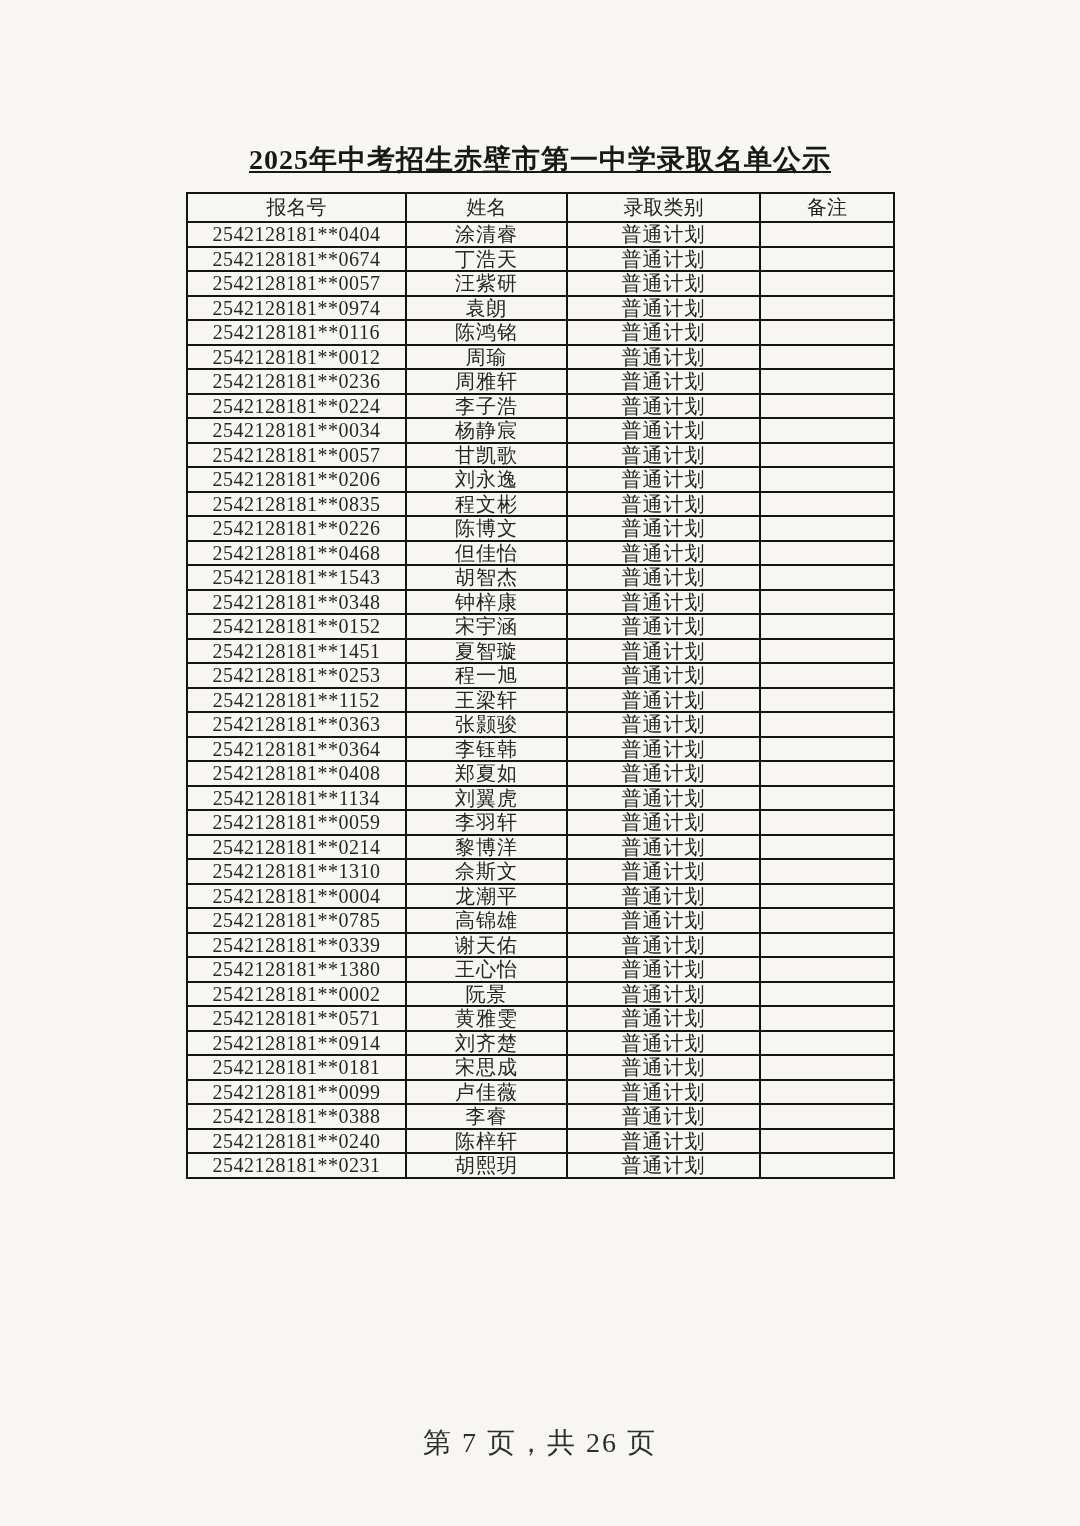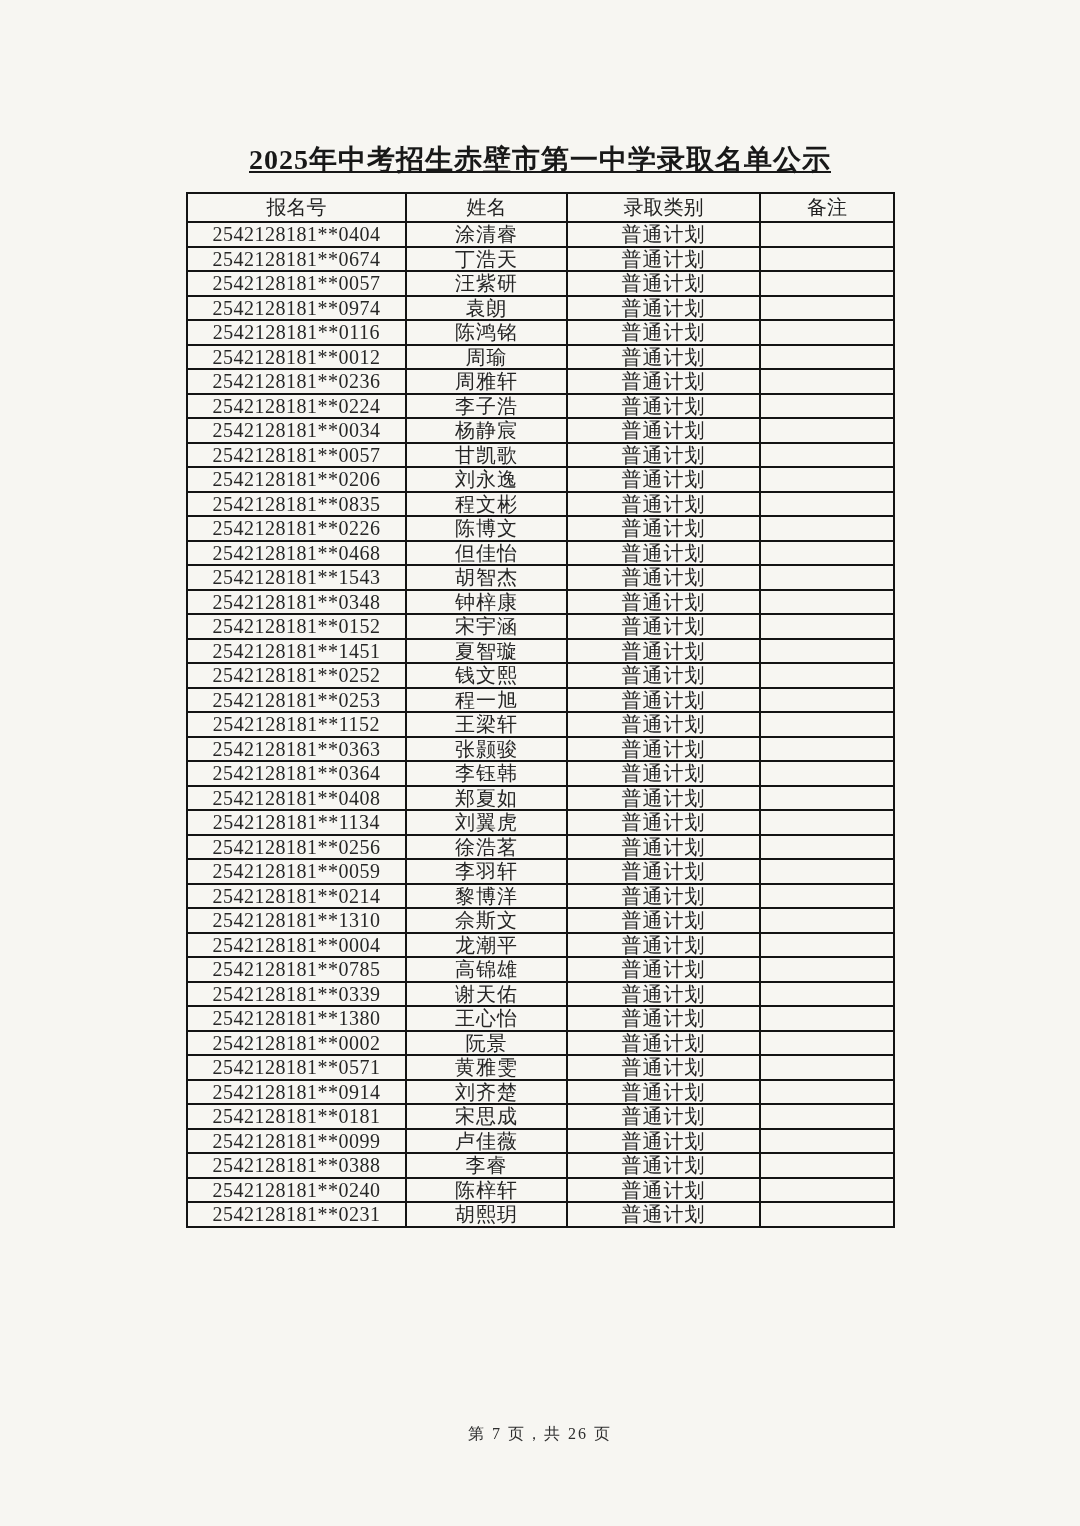--- a/index.html
+++ b/index.html
@@ -52,21 +52,21 @@
     line-height: 1;
     color: #262626;
   }
   td.col-id { letter-spacing: 0.5px; }
   td.col-name, td.col-category { letter-spacing: 1px; font-size: 19px; }
   .page-footer {
     position: absolute;
     top: 1424px; left: 0;
     width: 100%;
     text-align: center;
-    font-size: 16px;
+    font-size: 28px;
     color: #2e2e2e;
     letter-spacing: 2px;
   }
 </style>
 </head>
 <body>
 
 <div class="doc-title">2025年中考招生赤壁市第一中学录取名单公示</div>
 
 <div class="table-wrap">
@@ -188,26 +188,20 @@
           <td class="col-category">普通计划</td>
           <td class="col-remark"></td>
         </tr>
         <tr>
           <td class="col-id">2542128181**1451</td>
           <td class="col-name">夏智璇</td>
           <td class="col-category">普通计划</td>
           <td class="col-remark"></td>
         </tr>
         <tr>
-          <td class="col-id">2542128181**0252</td>
-          <td class="col-name">钱文熙</td>
-          <td class="col-category">普通计划</td>
-          <td class="col-remark"></td>
-        </tr>
-        <tr>
           <td class="col-id">2542128181**0253</td>
           <td class="col-name">程一旭</td>
           <td class="col-category">普通计划</td>
           <td class="col-remark"></td>
         </tr>
         <tr>
           <td class="col-id">2542128181**1152</td>
           <td class="col-name">王梁轩</td>
           <td class="col-category">普通计划</td>
           <td class="col-remark"></td>
@@ -226,26 +220,20 @@
         </tr>
         <tr>
           <td class="col-id">2542128181**0408</td>
           <td class="col-name">郑夏如</td>
           <td class="col-category">普通计划</td>
           <td class="col-remark"></td>
         </tr>
         <tr>
           <td class="col-id">2542128181**1134</td>
           <td class="col-name">刘翼虎</td>
-          <td class="col-category">普通计划</td>
-          <td class="col-remark"></td>
-        </tr>
-        <tr>
-          <td class="col-id">2542128181**0256</td>
-          <td class="col-name">徐浩茗</td>
           <td class="col-category">普通计划</td>
           <td class="col-remark"></td>
         </tr>
         <tr>
           <td class="col-id">2542128181**0059</td>
           <td class="col-name">李羽轩</td>
           <td class="col-category">普通计划</td>
           <td class="col-remark"></td>
         </tr>
         <tr>

